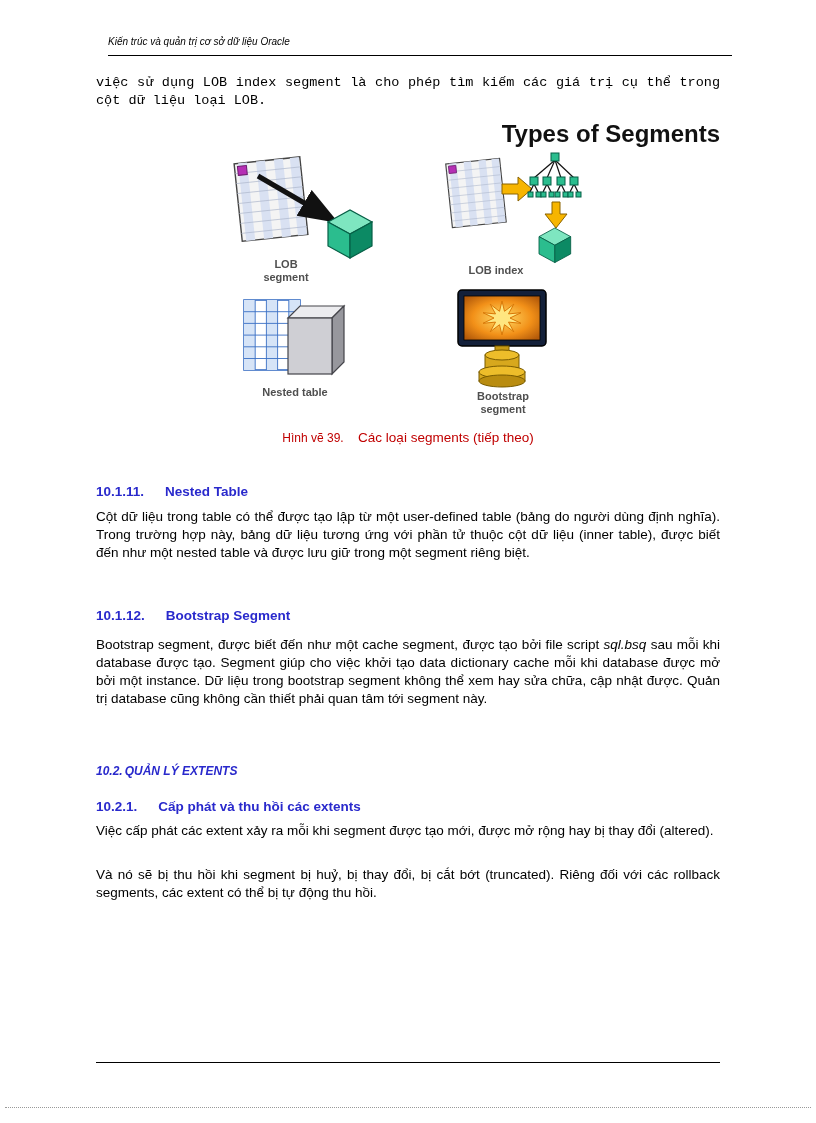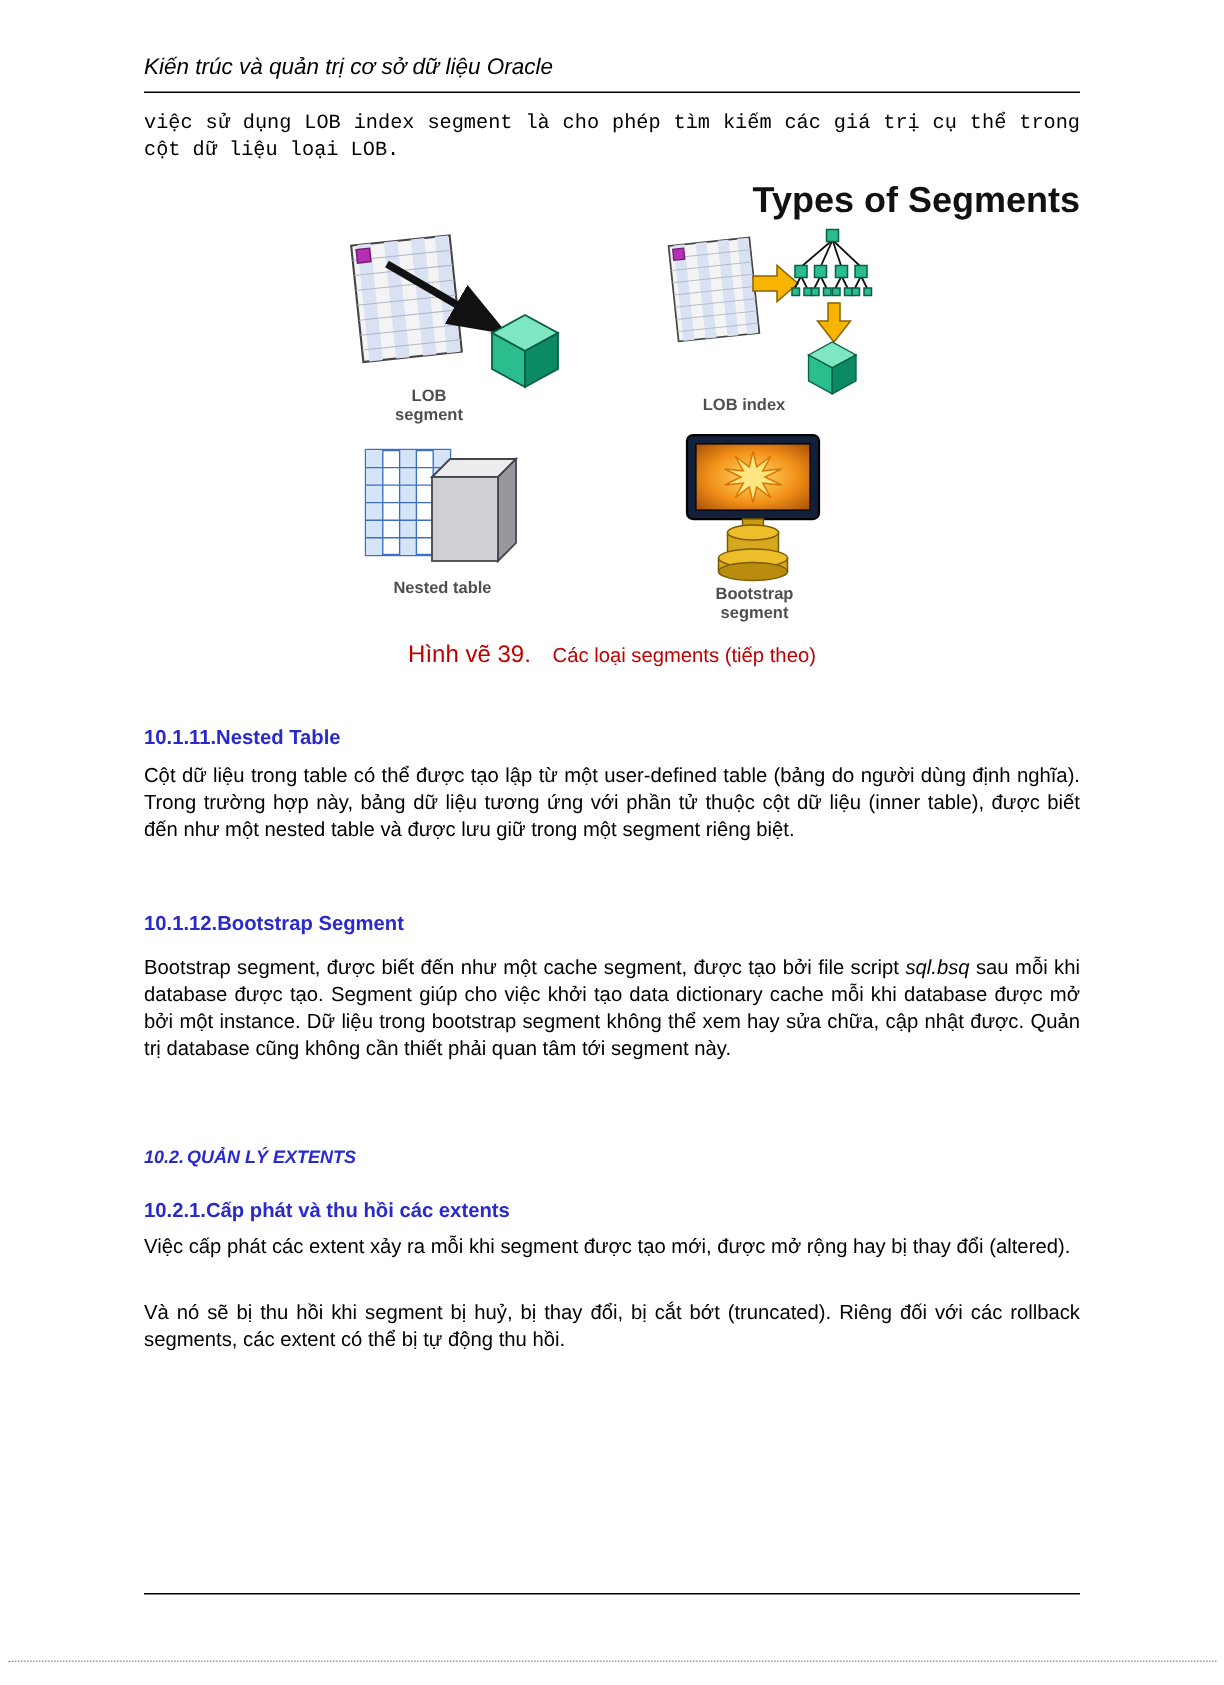--- a/index.html
+++ b/index.html
@@ -7,28 +7,28 @@
     --red:#c00000;
     --label-gray:#4f4f4f;
   }
   html,body{margin:0;padding:0;}
   body{
     width:816px;height:1123px;background:#ffffff;position:relative;overflow:hidden;
     font-family:"Liberation Sans","DejaVu Sans",sans-serif;color:#000;
   }
   .abs{position:absolute;}
   .body-text{font-size:13.5px;line-height:18px;text-align:justify;margin:0;}
-  .header-bar{font-style:italic;font-size:15px;padding-bottom:8px;border-bottom:1.2px solid #000;}
+  .header-bar{font-style:italic;font-size:10px;padding-bottom:8px;border-bottom:1.2px solid #000;margin-left:12px;}
   .fig-title{font-size:24px;font-weight:bold;text-align:right;color:#111;}
   .fig-label{font-weight:bold;font-size:11px;line-height:13px;color:var(--label-gray);text-align:center;white-space:pre-line;}
   .caption{color:var(--red);text-align:center;}
-  .cap-label{font-size:16px;margin-right:10px;}
+  .cap-label{font-size:12px;margin-right:10px;}
   .cap-text{font-size:13.5px;}
   .subheading{font-size:13.5px;font-weight:bold;color:var(--blue);}
-  .subheading .hnum{margin-right:0;}
+  .subheading .hnum{margin-right:21px;}
   .bigheading{font-size:12px;font-weight:bold;font-style:italic;color:var(--blue);}
   .bigheading .hnum{margin-right:2px;}
   .footer-rule{border-top:1.2px solid #000;}
   .footer-text{font-size:13px;text-align:right;}
   .dotted-line{border-top:1px dotted #999;}
 </style>
 </head>
 <body>
 
 <div class="abs" style="left:0;top:0;width:816px;height:1123px;">

